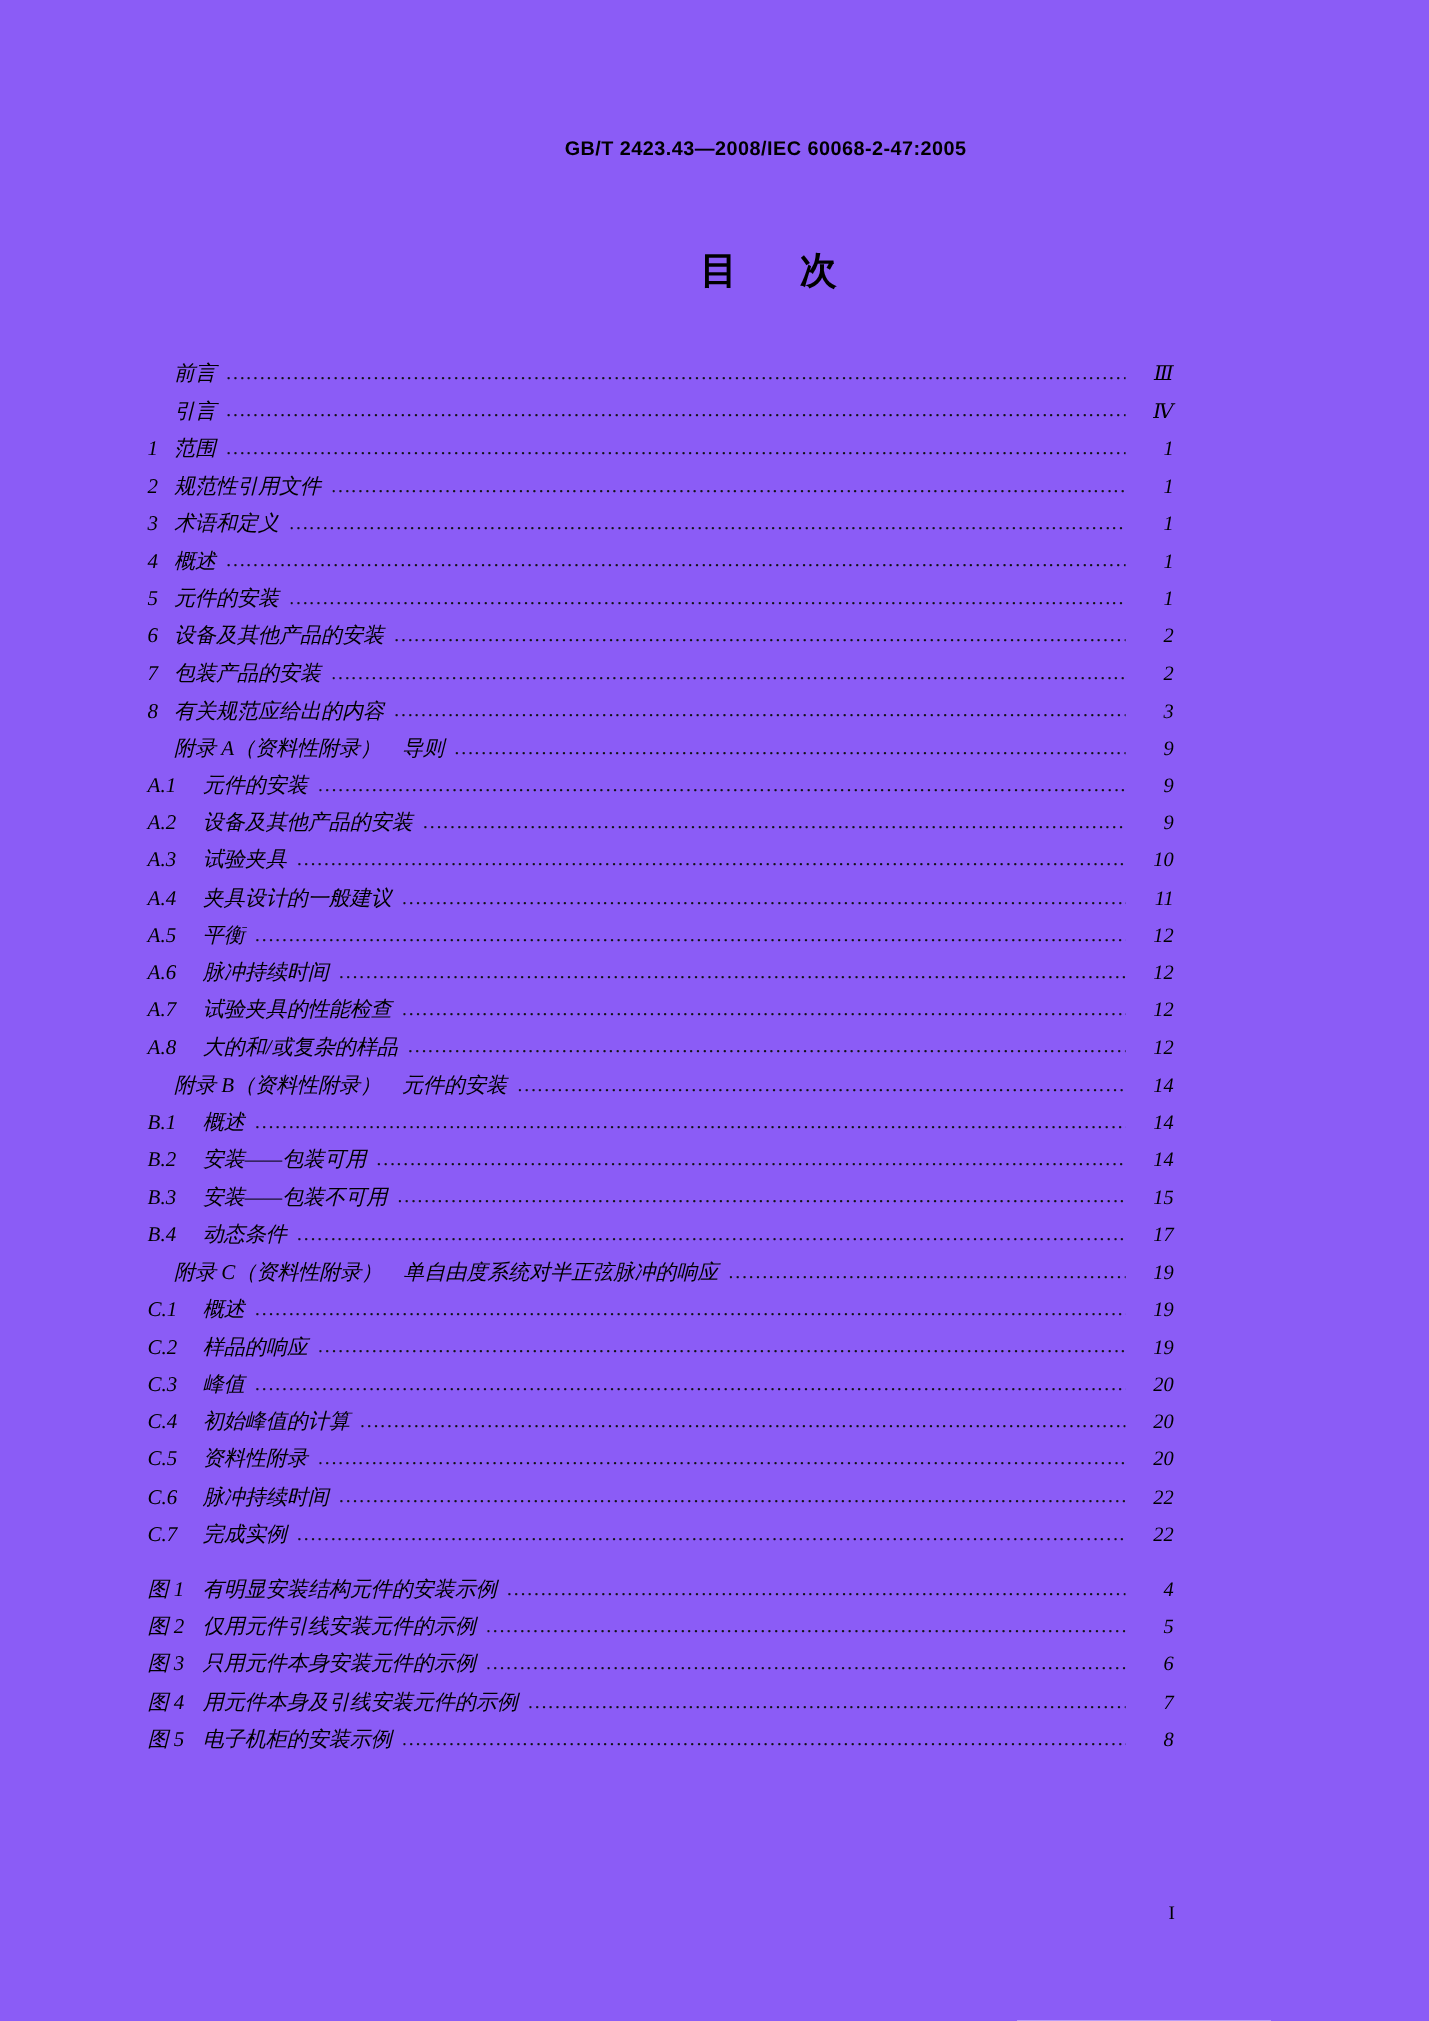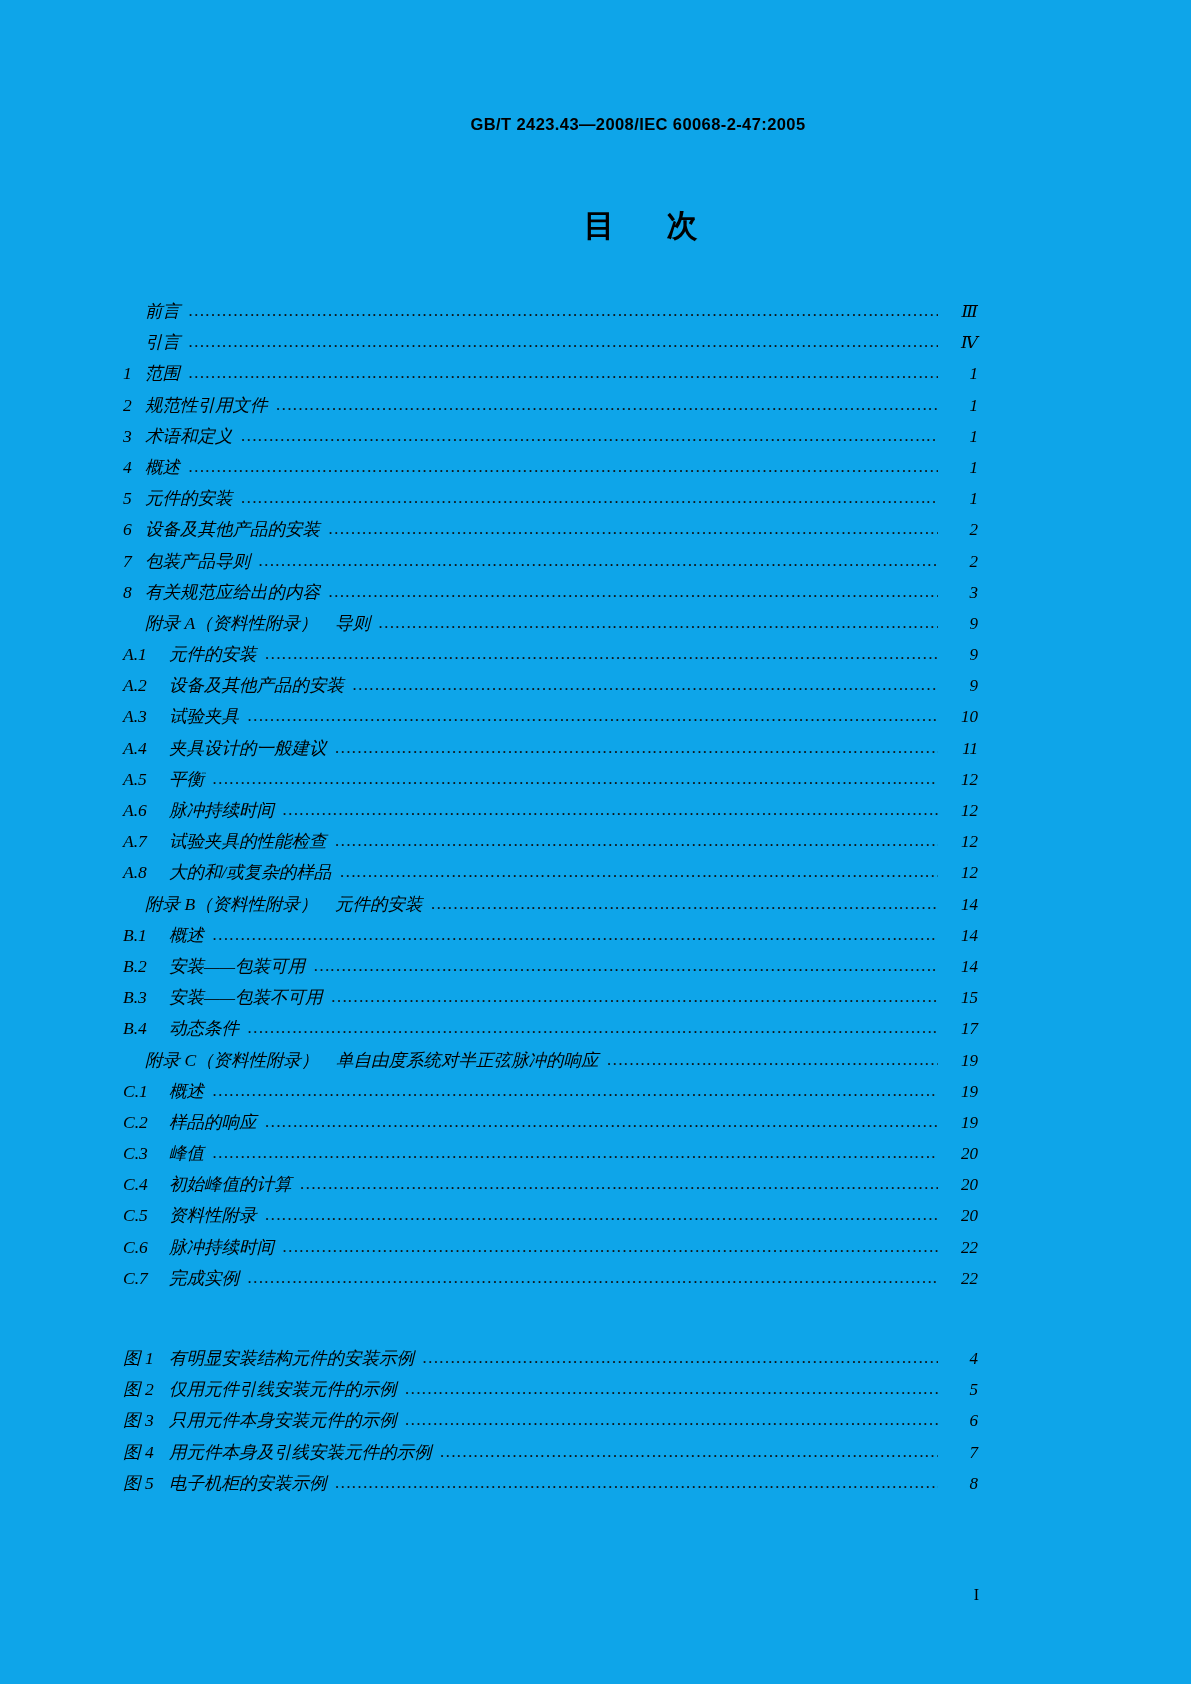--- a/index.html
+++ b/index.html
@@ -9,21 +9,21 @@
   }
   body {
     font-family: "Liberation Serif", "DejaVu Serif", serif;
     color: #000000;
   }
   .page {
     position: relative;
     width: 1191px;
     height: 1684px;
     margin: 0 auto;
-    background: #0ea5e9;
+    background: #8b5cf6;
     overflow: hidden;
   }
   .header-code {
     position: absolute;
     top: 115px;
     left: 0;
     width: 1191px;
     text-align: center;
     font-family: "Liberation Sans", "DejaVu Sans", sans-serif;
     font-weight: bold;
@@ -82,21 +82,21 @@
     position: relative;
     top: -1px;
   }
   .toc-entry .page-no {
     flex: 0 0 auto;
     width: 40px;
     text-align: right;
     font-size: 17px;
   }
   .gap-before {
-    margin-top: 49px;
+    margin-top: 15px;
   }
   .footer-page {
     position: absolute;
     bottom: 80px;
     right: 212px;
     font-size: 16px;
     font-family: "Liberation Serif", "DejaVu Serif", serif;
   }
 </style>
 </head>
@@ -153,21 +153,21 @@
           <span class="page-no">1</span>
         </div>
         <div class="toc-entry">
           <span class="num">6</span>
           <span class="label">设备及其他产品的安装</span>
           <span class="dots">……………………………………………………………………………………………………………………………………………………………………</span>
           <span class="page-no">2</span>
         </div>
         <div class="toc-entry">
           <span class="num">7</span>
-          <span class="label">包装产品导则</span>
+          <span class="label">包装产品的安装</span>
           <span class="dots">……………………………………………………………………………………………………………………………………………………………………</span>
           <span class="page-no">2</span>
         </div>
         <div class="toc-entry">
           <span class="num">8</span>
           <span class="label">有关规范应给出的内容</span>
           <span class="dots">……………………………………………………………………………………………………………………………………………………………………</span>
           <span class="page-no">3</span>
         </div>
         <div class="toc-entry">

